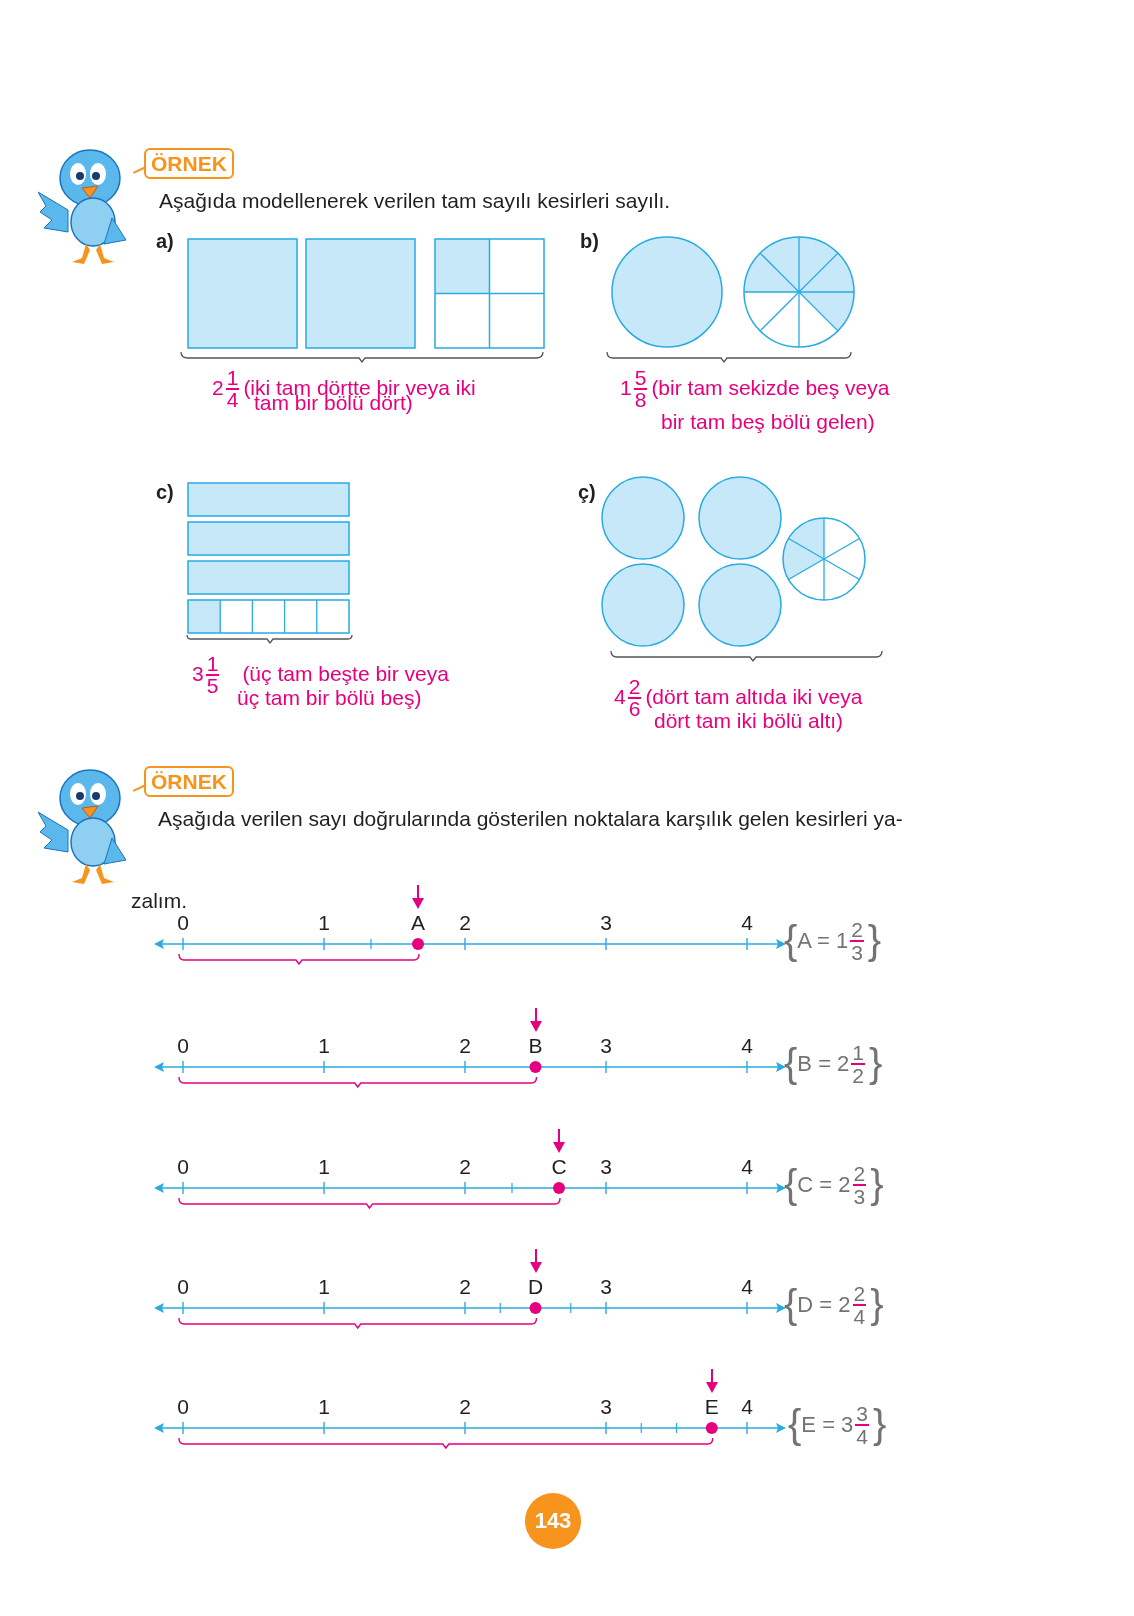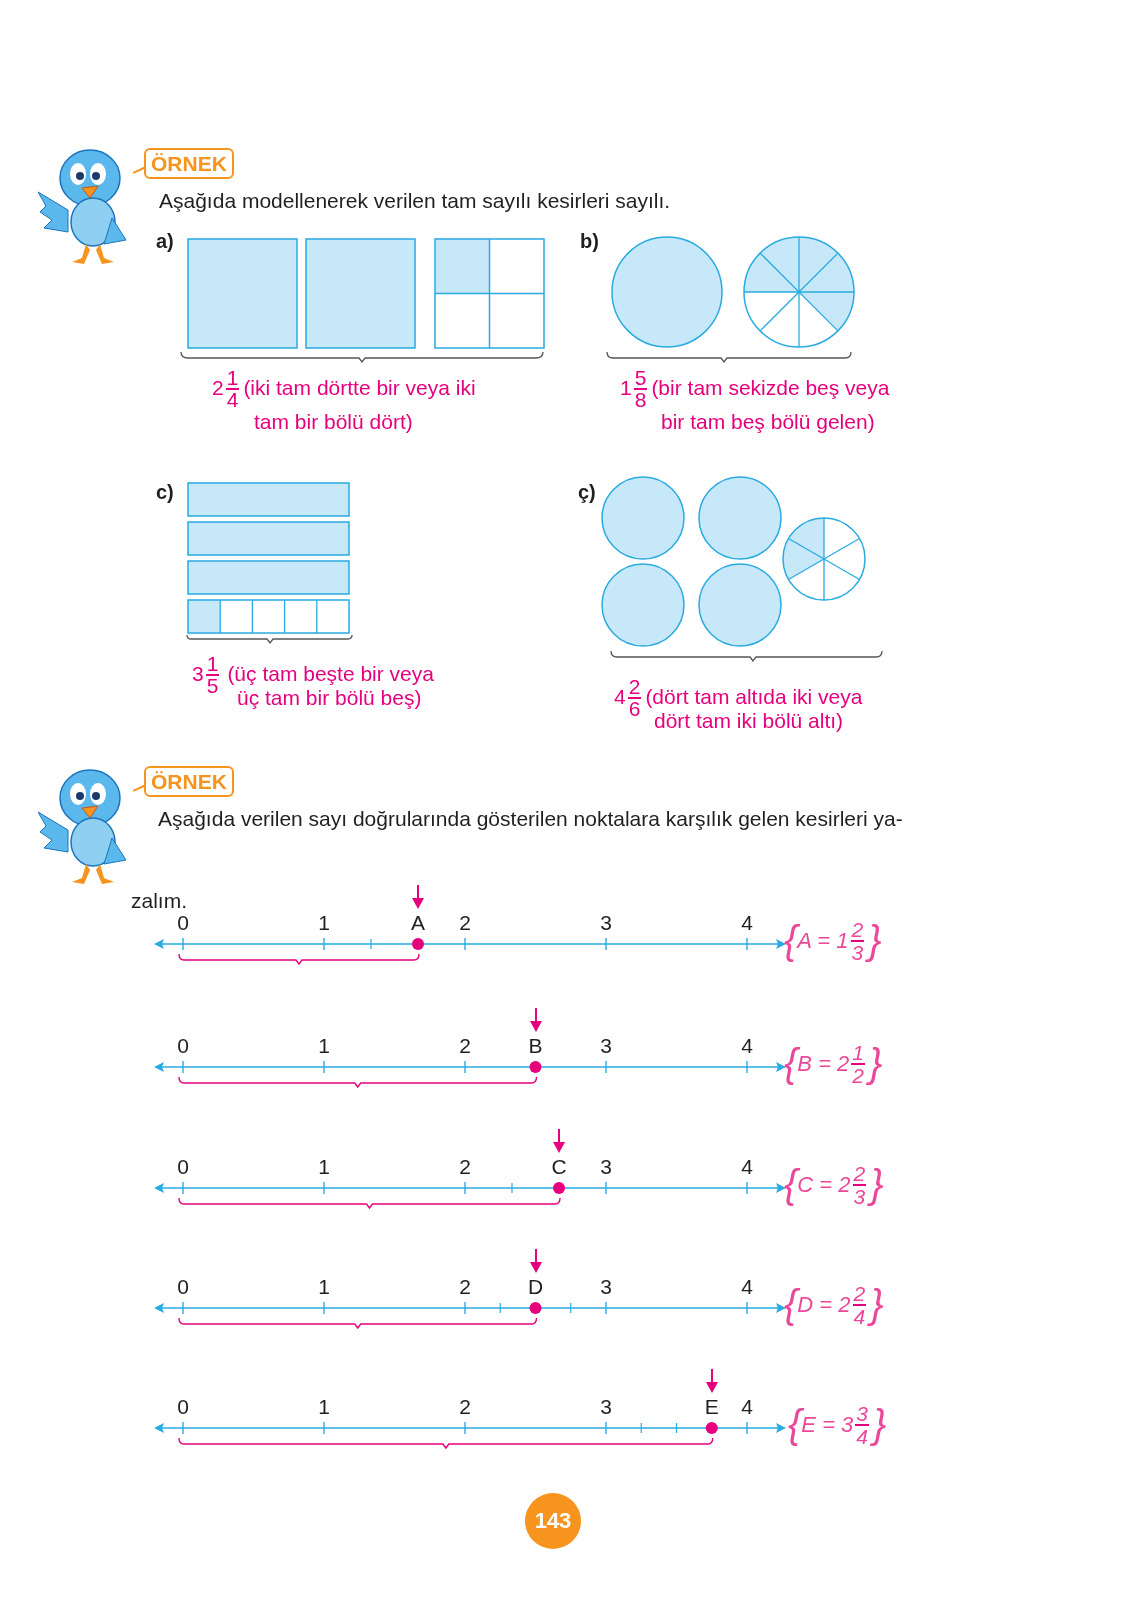--- a/index.html
+++ b/index.html
@@ -8,21 +8,21 @@
   .ornek{position:absolute;border:2px solid #f7941d;border-radius:6px;color:#f7941d;font-weight:bold;font-size:21px;padding:1px 5px 0 5px;line-height:26px;background:#fff;}
   .ornek:before{content:"";position:absolute;left:-14px;top:16px;width:14px;height:2px;background:#f7941d;transform:rotate(-25deg);transform-origin:right center;}
   .intro{position:absolute;font-size:21px;line-height:28px;}
   .lbl{position:absolute;font-weight:bold;font-size:20px;}
   .answer{position:absolute;font-size:21px;line-height:29px;color:#e6007e;}
   .frac{display:inline-block;vertical-align:middle;text-align:center;line-height:20px;margin:0 4px 0 2px;}
   .frac span{display:block;}
   .frac .num{border-bottom:2px solid #e6007e;padding:0 1px;}
   .pagenum{position:absolute;left:525px;top:1493px;width:56px;height:56px;border-radius:50%;background:#f7941d;color:#fff;font-weight:bold;font-size:22px;text-align:center;line-height:56px;}
   .nl-label{position:absolute;font-size:21px;color:#231f20;transform:translateX(-50%);}
-  .resbox{position:absolute;color:#ec4899;font-size:22px;font-style:italic;}
+  .resbox{position:absolute;color:#737373;font-size:22px;}
   .resbox .frac{line-height:21px;font-size:21px;}
 </style>
 </head>
 <body>
 
 <svg class="abs" style="left:38px;top:140px" width="100" height="130" viewBox="0 0 100 130">
   <ellipse cx="52" cy="38" rx="30" ry="28" fill="#5bb8ec" stroke="#1b75bc" stroke-width="1.5"></ellipse>
   <ellipse cx="40" cy="34" rx="8" ry="11" fill="#fff"></ellipse>
     <ellipse cx="60" cy="34" rx="8" ry="11" fill="#fff"></ellipse>
   <circle cx="42" cy="36" r="4" fill="#1b3a6b"></circle>
@@ -43,21 +43,21 @@
   <rect x="126" y="9" width="109" height="109" fill="#c7e8f8" stroke="#29abe2" stroke-width="1.5"></rect>
   <rect x="255" y="9" width="54" height="54" fill="#c7e8f8"></rect>
   <rect x="255" y="9" width="109" height="109" fill="none" stroke="#29abe2" stroke-width="1.5"></rect>
   <line x1="309.5" y1="9" x2="309.5" y2="118" stroke="#29abe2" stroke-width="1.5"></line>
   <line x1="255" y1="63.5" x2="364" y2="63.5" stroke="#29abe2" stroke-width="1.5"></line>
   <path d="M1 122 Q1 128 8 128 L179 128 L182 132 L185 128 L356 128 Q363 128 363 122" fill="none" stroke="#555" stroke-width="1.3"></path>
 </svg>
 <div class="answer" style="left:212px;top:368px">
   <span>2</span><span class="frac"><span class="num">1</span><span>4</span></span><span>(iki tam dörtte bir veya iki</span>
 </div>
-<div class="answer" style="left:254px;top:407px">tam bir bölü dört)</div>
+<div class="answer" style="left:254px;top:388px">tam bir bölü dört)</div>
 
 <div class="lbl" style="left:580px;top:230px">b)</div>
 <svg class="abs" style="left:605px;top:230px" width="255" height="135">
   <circle cx="62" cy="62" r="55" fill="#c7e8f8" stroke="#29abe2" stroke-width="1.5"></circle>
   <g transform="translate(194,62)">
     <circle r="55" fill="#fff"></circle>
     <path d="M0 0 L-38.9 -38.9 A55 55 0 0 1 0 -55 Z" fill="#c7e8f8"></path>
     <path d="M0 0 L-55 0 A55 55 0 0 1 -38.9 -38.9 Z" fill="#c7e8f8"></path>
     <path d="M0 0 L0 -55 A55 55 0 0 1 38.9 -38.9 Z" fill="#c7e8f8"></path>
     <path d="M0 0 L38.9 -38.9 A55 55 0 0 1 55 0 Z" fill="#c7e8f8"></path>
@@ -84,21 +84,21 @@
   <rect x="5" y="120" width="161" height="33" fill="none" stroke="#29abe2" stroke-width="1.5"></rect>
   <line x1="37.2" y1="120" x2="37.2" y2="153" stroke="#29abe2" stroke-width="1.3"></line>
   <line x1="69.4" y1="120" x2="69.4" y2="153" stroke="#29abe2" stroke-width="1.3"></line>
   <line x1="101.6" y1="120" x2="101.6" y2="153" stroke="#29abe2" stroke-width="1.3"></line>
   <line x1="133.8" y1="120" x2="133.8" y2="153" stroke="#29abe2" stroke-width="1.3"></line>
 </svg>
 <svg class="abs" style="left:186px;top:634px" width="170" height="14">
   <path d="M1 1 Q1 5 5 5 L81 5 L84 9 L87 5 L162 5 Q166 5 166 1" fill="none" stroke="#555" stroke-width="1.3"></path>
 </svg>
 <div class="answer" style="left:192px;top:654px">
-  <span>3</span><span class="frac"><span class="num">1</span><span>5</span></span><span style="margin-left:4px">(üç tam beşte bir veya</span>
+  <span>3</span><span class="frac"><span class="num">1</span><span>5</span></span><span style="margin-left:19px">(üç tam beşte bir veya</span>
 </div>
 <div class="answer" style="left:237px;top:683px">üç tam bir bölü beş)</div>
 
 <div class="lbl" style="left:578px;top:481px">ç)</div>
 <svg class="abs" style="left:600px;top:475px" width="290" height="190">
   <circle cx="43" cy="43" r="41" fill="#c7e8f8" stroke="#29abe2" stroke-width="1.5"></circle>
   <circle cx="140" cy="43" r="41" fill="#c7e8f8" stroke="#29abe2" stroke-width="1.5"></circle>
   <circle cx="43" cy="130" r="41" fill="#c7e8f8" stroke="#29abe2" stroke-width="1.5"></circle>
   <circle cx="140" cy="130" r="41" fill="#c7e8f8" stroke="#29abe2" stroke-width="1.5"></circle>
   <g transform="translate(224,84)">

